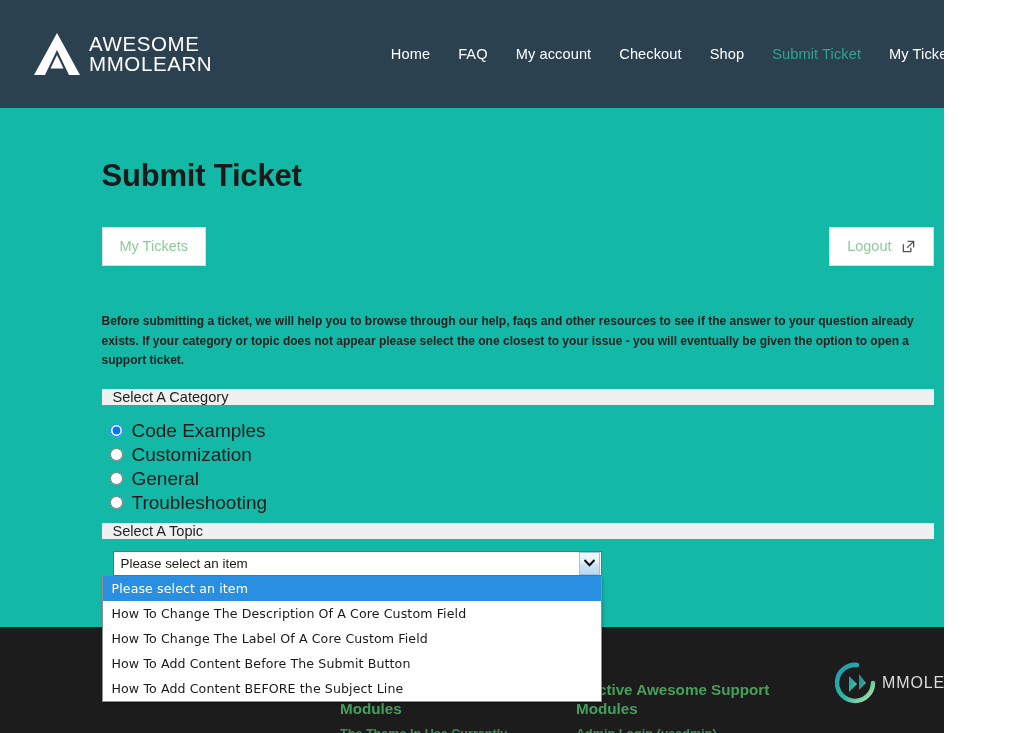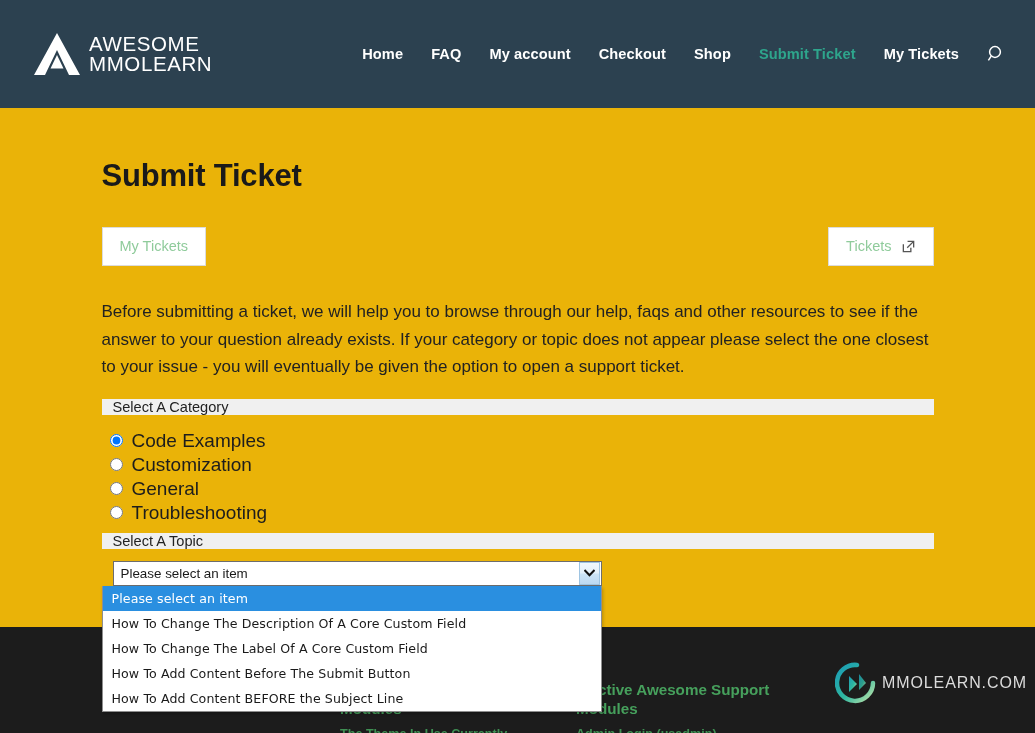--- a/index.html
+++ b/index.html
@@ -4,21 +4,21 @@
 <style>
   * { box-sizing: border-box; }
   html, body {
     margin: 0; padding: 0;
     width: 1035px; height: 733px;
     overflow: hidden;
     background: #ffffff;
     font-family: "Liberation Sans", sans-serif;
   }
 
-  #page { position: relative; width: 1035px; height: 733px; overflow: hidden; background:#eab308; }
+  #page { position: relative; width: 944px; height: 733px; overflow: hidden; background:#14b8a6; }
 
   
   .site-header {
     position: absolute; top: 0; left: 0;
     width: 1035px; height: 108px;
     background: #2c4150;
     display: flex; align-items: center;
   }
   .logo-wrap {
     display: flex; align-items: center;
@@ -39,21 +39,21 @@
 
   .main-nav {
     margin-left: auto;
     display: flex; align-items: center;
     gap: 0px;
     padding-right: 16px;
   }
   .nav-item {
     color: #ffffff;
     font-size: 14.6px;
-    font-weight: 700;
+    font-weight: 400;
     padding: 6px 14px;
     white-space: nowrap;
     cursor: pointer;
     letter-spacing: 0.1px;
   }
   .nav-item.active { color: #2ea58c; }
   .search-btn {
     width: 34px; height: 34px;
     display: flex; align-items: center; justify-content: center;
     cursor: pointer; margin-left: 6px; margin-right: 6px;
@@ -81,24 +81,25 @@
     color: #8fcb9b;
     font-size: 14.5px;
     padding: 10px 17px;
     line-height: 1.2;
     cursor: pointer;
     display: inline-flex; align-items: center; gap: 9px;
     font-family: "Liberation Sans", sans-serif;
   }
 
   .intro {
-    margin-top: 32px;
-    font-size: 17px;
+    margin-top: 46px;
+    font-size: 12px;
     line-height: 1.62;
     color: #222222;
+    font-weight: bold;
   }
 
   .section-bar {
     background: #f0f0f0;
     color: #222;
     font-size: 14.6px;
     padding: 0 11px;
     margin-top: 18px;
   }
   .section-bar.topic { margin-top: 8px; }
@@ -241,21 +242,21 @@
   <div class="content">
     <div class="inner">
 
       <h1 class="page-title">Submit Ticket</h1>
 
       <div class="btn-row">
         <button class="ghost-btn">
           <span>My Tickets</span>
         </button>
         <button class="ghost-btn">
-          <span>Tickets</span>
+          <span>Logout</span>
           <svg width="15" height="15" viewBox="0 0 16 16">
             <path d="M2.5 5.5 L2.5 13.5 L10.5 13.5 L10.5 9.2" fill="none" stroke="#555" stroke-width="1.4"></path>
             <path d="M7 2.5 L13.5 2.5 L13.5 9" fill="none" stroke="#555" stroke-width="1.4"></path>
             <line x1="13.2" y1="2.8" x2="6.6" y2="9.4" stroke="#555" stroke-width="1.4"></line>
           </svg>
         </button>
       </div>
 
       <p class="intro">Before submitting a ticket, we will help you to browse through our help, faqs and other resources to see if the answer to your question already exists. If your category or topic does not appear please select the one closest to your issue - you will eventually be given the option to open a support ticket.</p>
 

